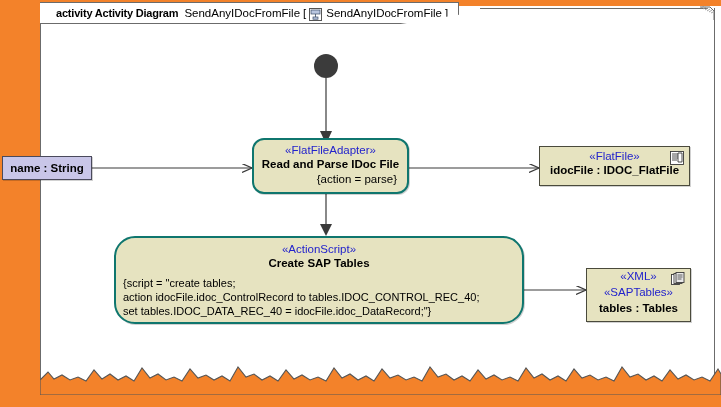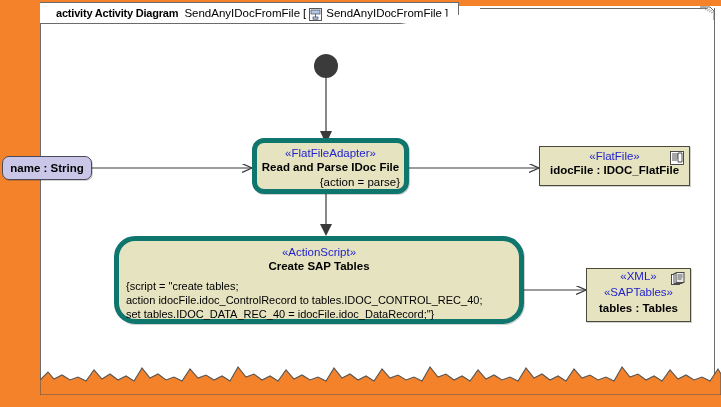--- a/index.html
+++ b/index.html
@@ -111,21 +111,21 @@
     margin: 0 3px 0 3px;
     position: relative;
     vertical-align: middle;
     flex: 0 0 auto;
   }
 
   
   .action-node {
     position: absolute;
     background: #e6e3c0;
-    border: 5px solid #0f766e;
+    border: 2px solid #0f766e;
     border-radius: 12px;
     box-sizing: border-box;
     box-shadow: 1px 1px 0 rgba(0,0,0,0.18);
   }
   .object-node {
     position: absolute;
     background: #e6e3c0;
     border: 1px solid #4a4a3c;
     box-sizing: border-box;
     box-shadow: 1px 1px 0 rgba(0,0,0,0.18);
@@ -141,21 +141,21 @@
     font-size: 11.5px;
     font-weight: bold;
     text-align: center;
     line-height: 15px;
   }
   .node-prop {
     color: #000;
     font-size: 11.5px;
     text-align: right;
     line-height: 15px;
-    padding-right: 4px;
+    padding-right: 10px;
   }
   .script-body {
     color: #000;
     font-size: 11px;
     line-height: 14px;
     padding-left: 7px;
     white-space: pre;
   }
 
   
@@ -259,21 +259,21 @@
     <line x1="408" y1="168" x2="539" y2="168" stroke="#3a3a3a" stroke-width="1.2" marker-end="url(#ohead)"></line>
 
     <line x1="326" y1="194" x2="326" y2="232" stroke="#3a3a3a" stroke-width="1.2"></line>
     <path d="M320,224 L326,236 L332,224 Z" fill="#3a3a3a"></path>
 
     <line x1="524" y1="290" x2="586" y2="290" stroke="#3a3a3a" stroke-width="1.2" marker-end="url(#ohead)"></line>
   </svg>
 
   <div id="initial-node" style="left:314px; top:54px;"></div>
 
-  <div id="param-node" style="left:2px; top:156px; width:90px; height:24px;border-radius:7px;">
+  <div id="param-node" style="left:2px; top:156px; width:90px; height:24px;">
     <span>name : String</span>
   </div>
 
   <div class="action-node" style="left:252px; top:138px; width:157px; height:56px;">
     <div class="stereotype" style="margin-top:3px;">«FlatFileAdapter»</div>
     <div class="node-name">Read and Parse IDoc File</div>
     <div class="node-prop">{action = parse}</div>
   </div>
 
   <div class="object-node" style="left:539px; top:146px; width:151px; height:40px;">

